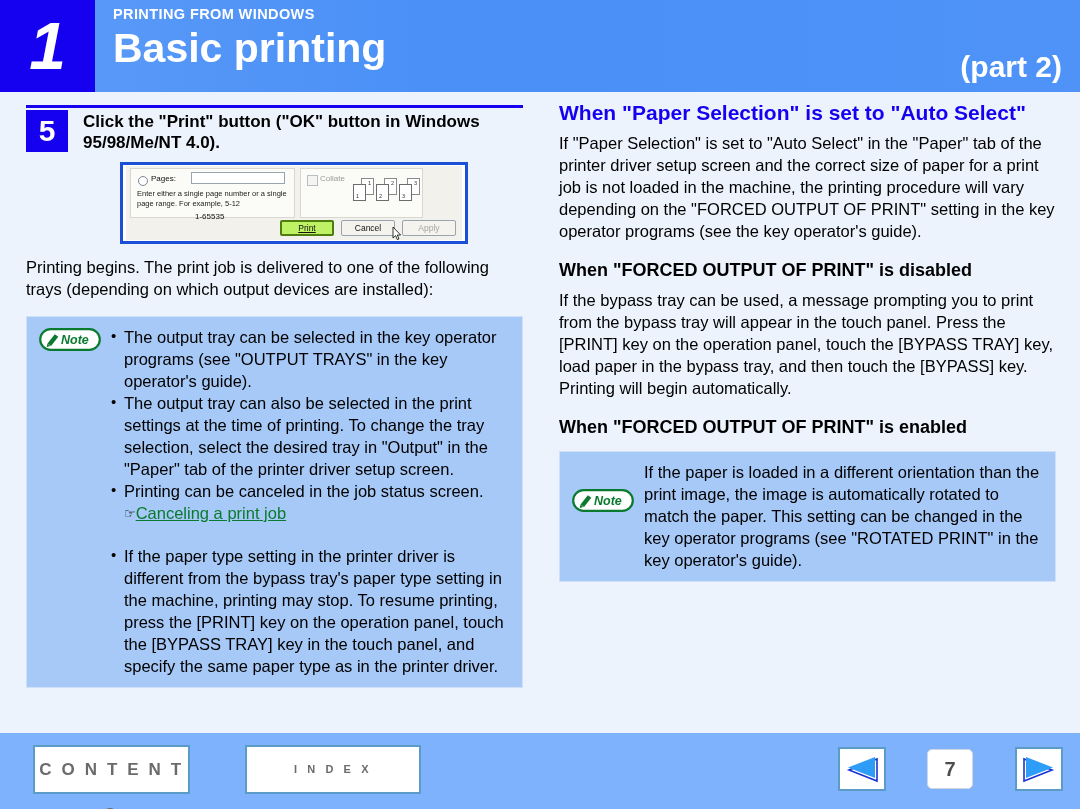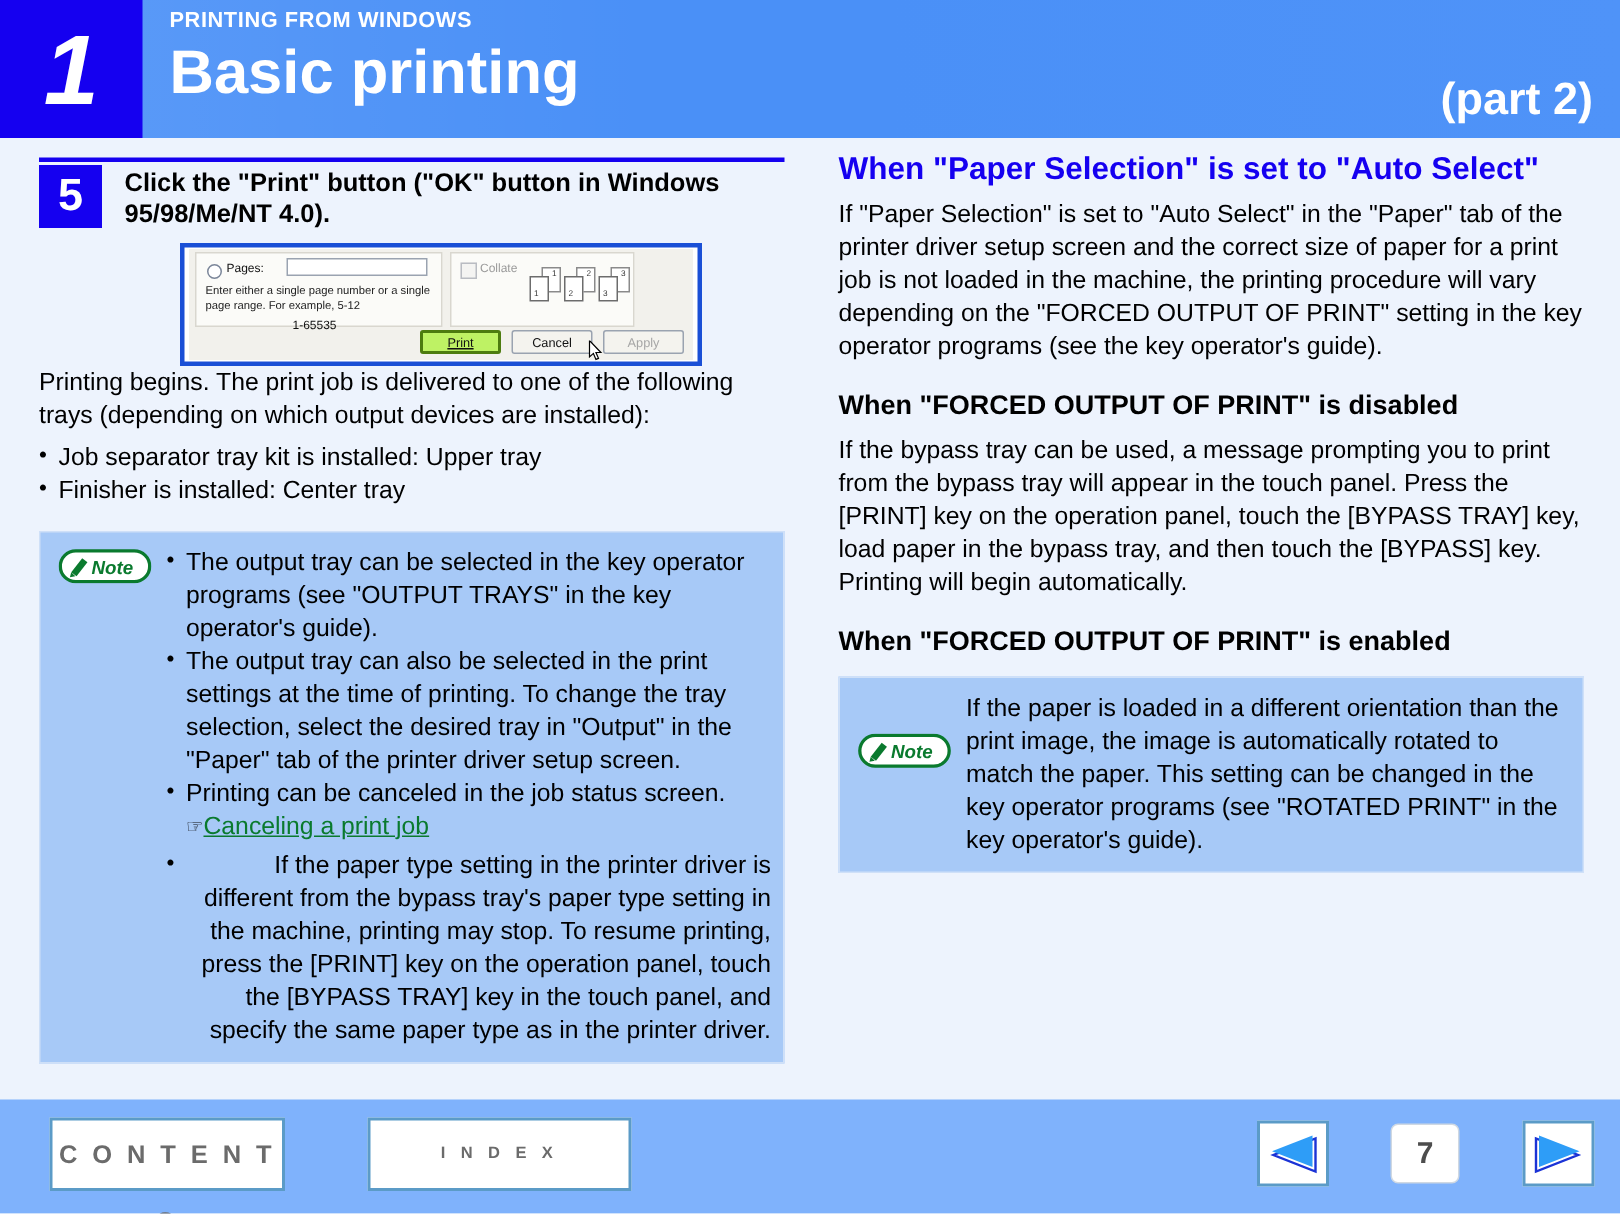--- a/index.html
+++ b/index.html
@@ -259,21 +259,21 @@
     height: 14px;
     pointer-events: none;
   }
 
   
   .body-text {
     font-size: 16.5px;
     line-height: 22px;
     font-family: "Liberation Sans", sans-serif;
   }
-  .para { }
+  .para { margin-top: 12px; }
   .right-para { margin-top: 7px; }
   ul.dotlist {
     list-style: none;
     margin: 0;
     padding: 0;
   }
   ul.dotlist li {
     position: relative;
     padding-left: 13px;
     font-size: 16.5px;
@@ -478,42 +478,38 @@
         </div>
 
         <svg class="cursor-arrow" viewBox="0 0 10 14">
           <path d="M1,0 L1,11 L3.6,8.6 L5.3,12.6 L7,11.9 L5.3,8 L8.6,8 Z" fill="#ffffff" stroke="#000000" stroke-width="0.8"></path>
         </svg>
       </div>
     </div>
 
     <div class="body-text para">Printing begins. The print job is delivered to one of the following trays (depending on which output devices are installed):</div>
 
-    <ul class="dotlist" style="margin-top:6px;">
-      <li>Job separator tray kit is installed: Upper tray</li>
-      <li>Finisher is installed: Center tray</li>
-    </ul>
 
     <div class="note-box note-box-left">
       <svg class="note-badge" viewBox="0 0 62 23">
         <rect x="1.2" y="1.2" width="59.6" height="20.6" rx="10.3" ry="10.3" fill="#ffffff" stroke="#0a7a2e" stroke-width="2.2"></rect>
         <path d="M8.5,15.5 L15.8,6.2 L19.3,8.8 L12,18.1 Z" fill="#0a7a2e"></path>
         <path d="M8.5,15.5 L7.6,18.9 L11.2,18.1 Z" fill="#0a7a2e"></path>
         <text x="22" y="16.4" font-family="Liberation Sans, sans-serif" font-size="12.5" font-weight="bold" font-style="italic" fill="#0a7a2e">Note</text>
       </svg>
       <div class="note-content">
         <ul class="dotlist">
           <li>The output tray can be selected in the key operator programs (see "OUTPUT TRAYS" in the key operator's guide).</li>
           <li>The output tray can also be selected in the print settings at the time of printing. To change the tray selection, select the desired tray in "Output" in the "Paper" tab of the printer driver setup screen.</li>
           <li>Printing can be canceled in the job status screen.</li>
         </ul>
         <div class="link-line">
           <span class="hand-icon">☞</span><a class="xlink" href="#">Canceling a print job</a>
         </div>
-        <ul class="dotlist" style="margin-top:4px;text-align:right;">
+        <ul class="dotlist" style="margin-top:20px;">
           <li>If the paper type setting in the printer driver is different from the bypass tray's paper type setting in the machine, printing may stop. To resume printing, press the [PRINT] key on the operation panel, touch the [BYPASS TRAY] key in the touch panel, and specify the same paper type as in the printer driver.</li>
         </ul>
       </div>
     </div>
   </div>
 
   <div class="col-right">
     <div class="h-blue">When "Paper Selection" is set to "Auto Select"</div>
     <div class="body-text right-para">If "Paper Selection" is set to "Auto Select" in the "Paper" tab of the printer driver setup screen and the correct size of paper for a print job is not loaded in the machine, the printing procedure will vary depending on the "FORCED OUTPUT OF PRINT" setting in the key operator programs (see the key operator's guide).</div>
 

